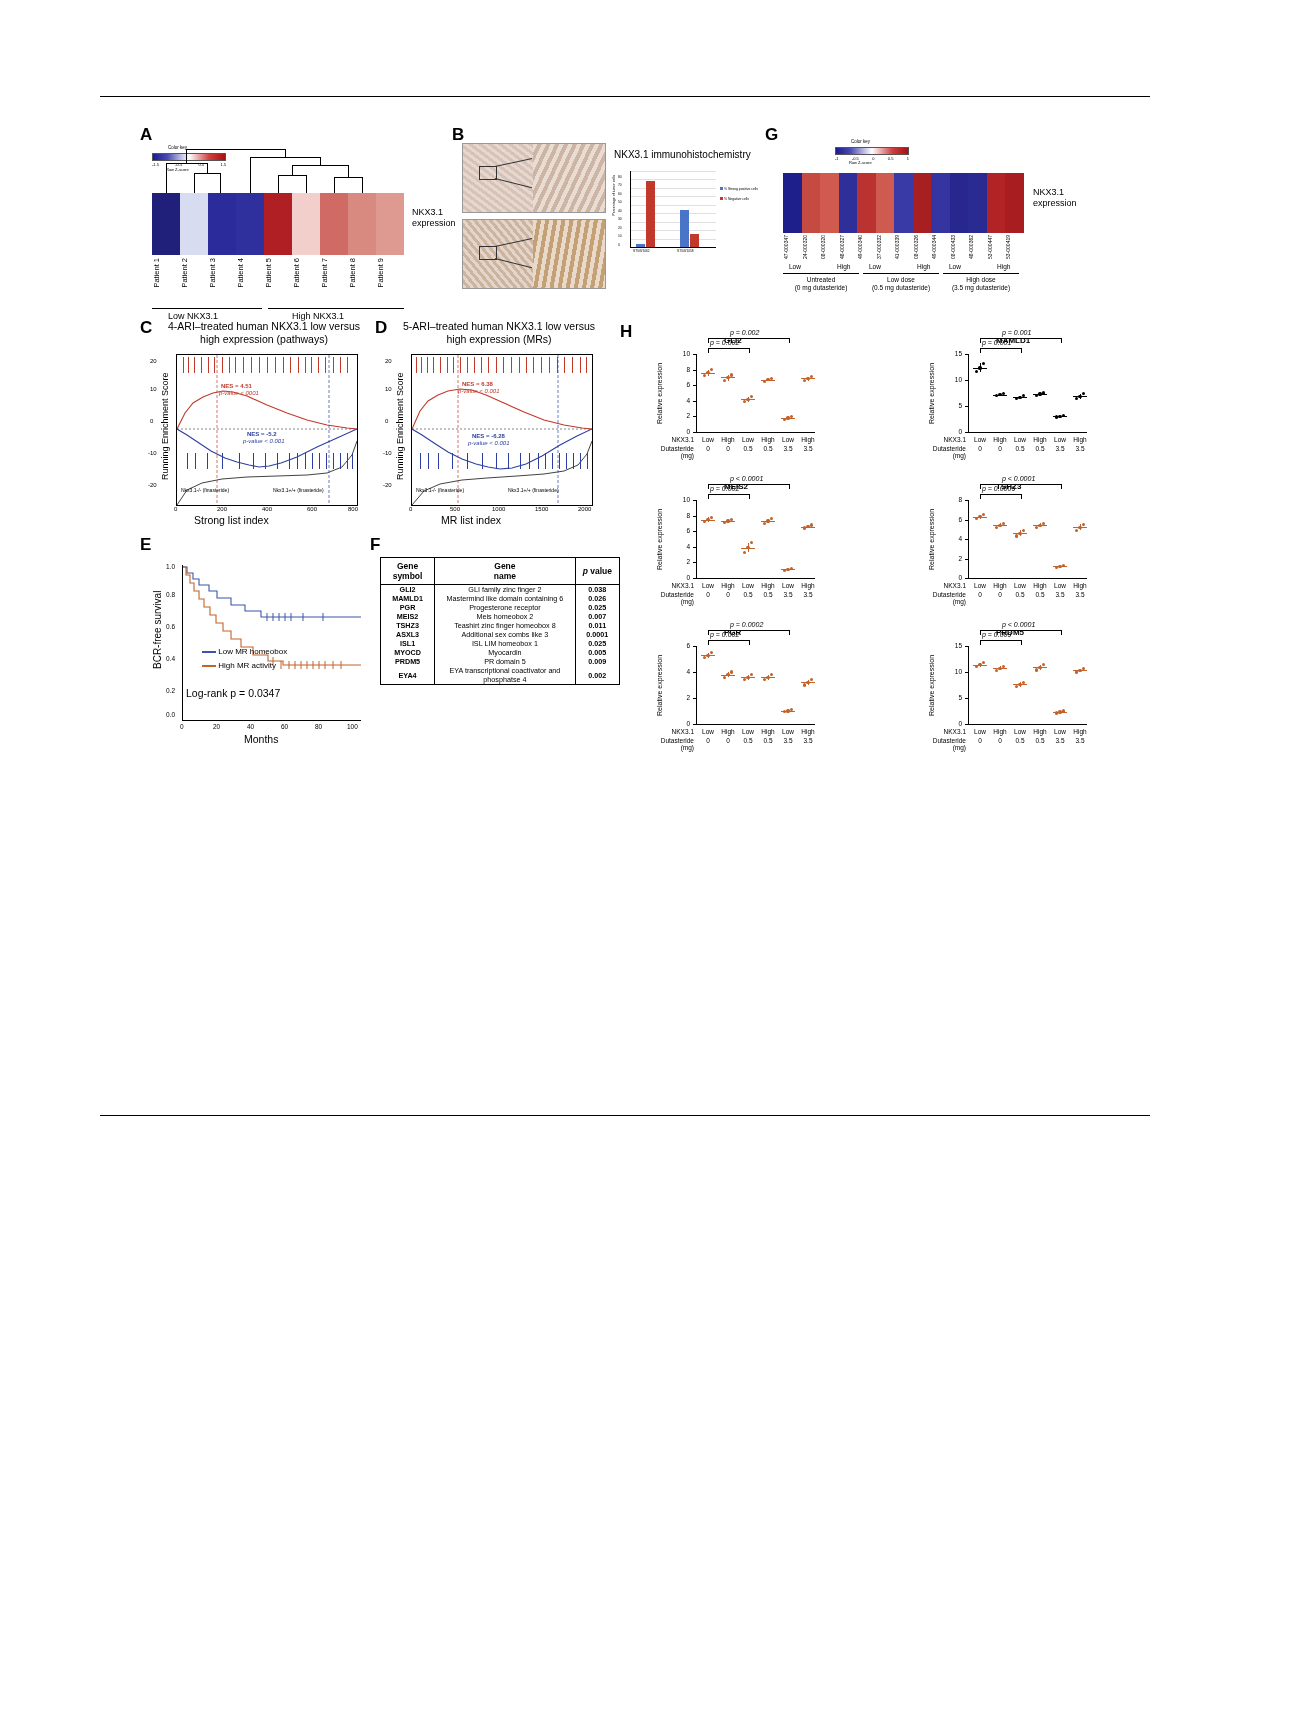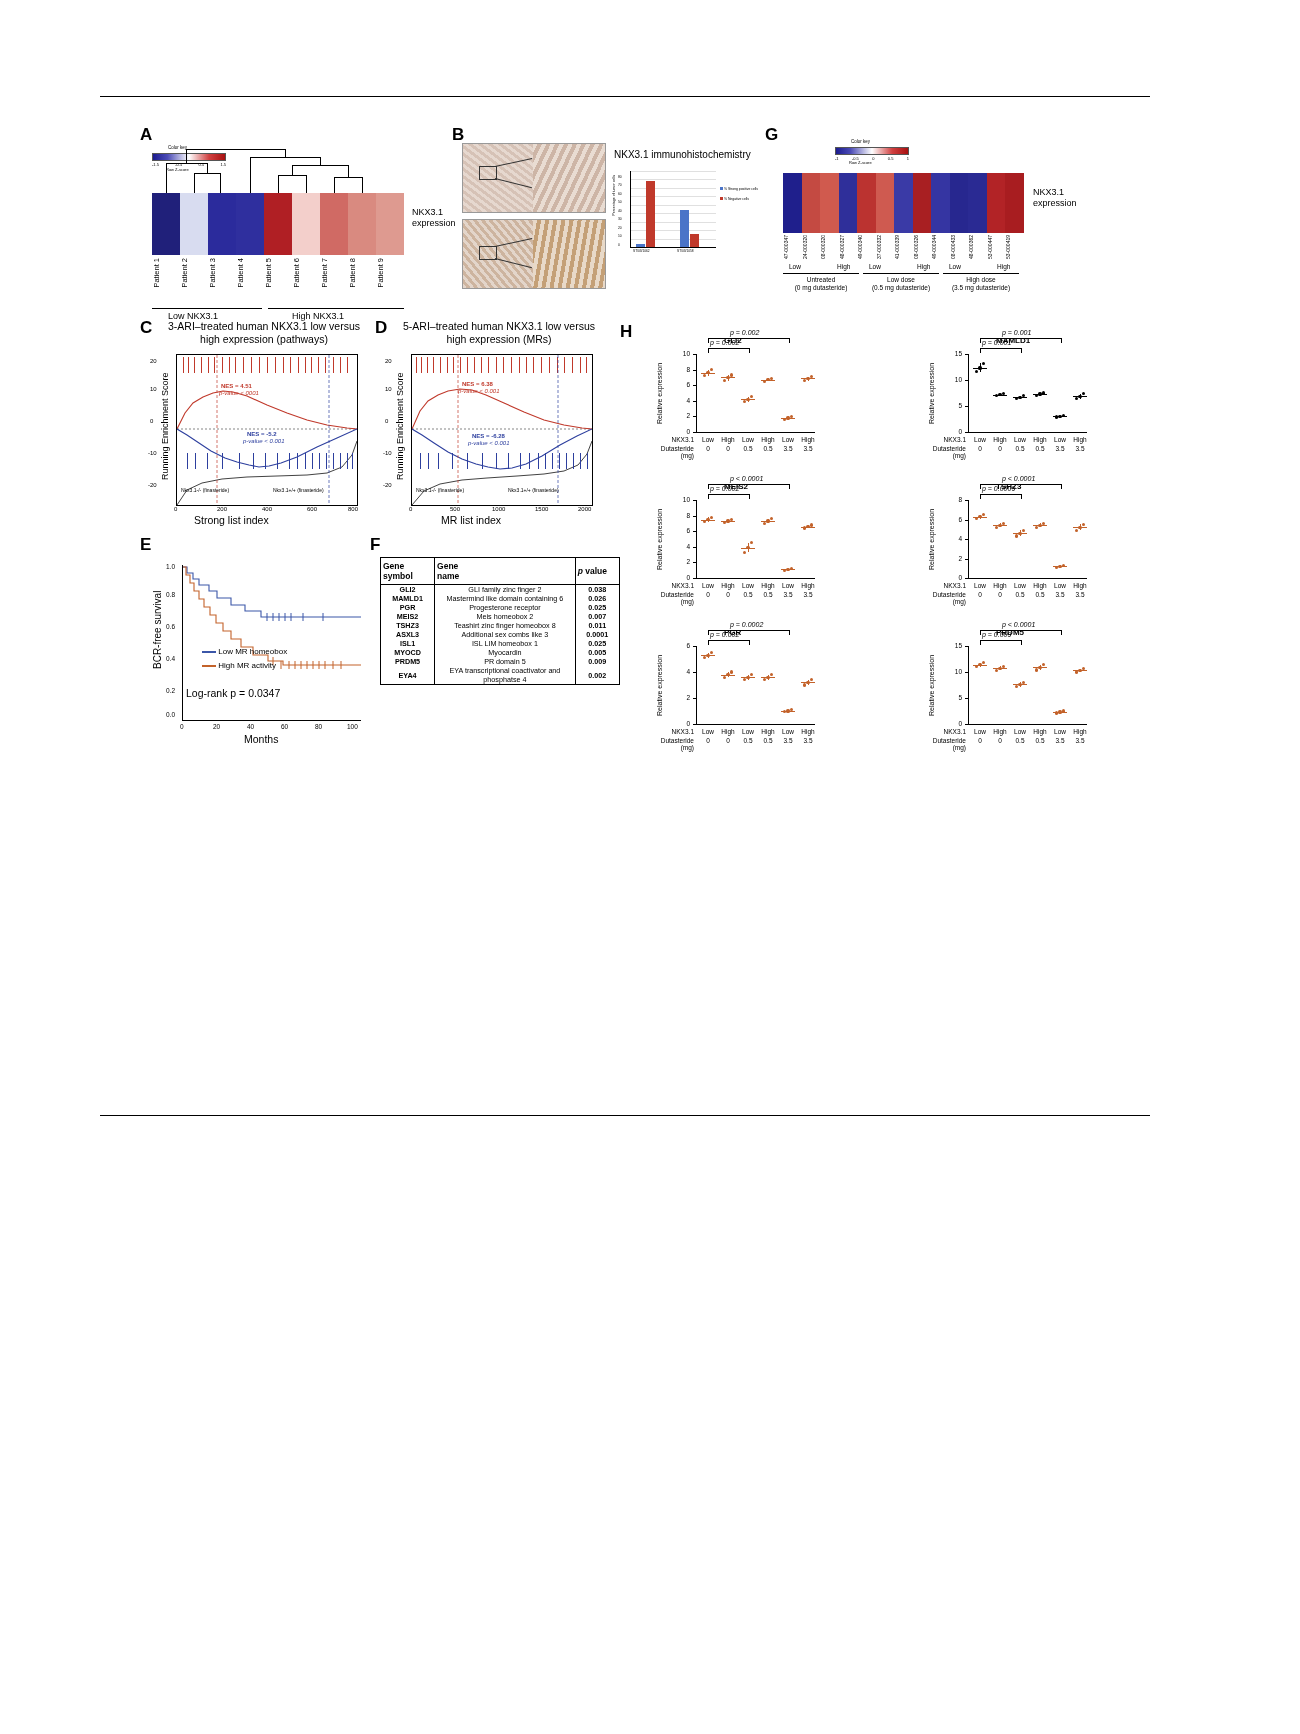--- a/index.html
+++ b/index.html
@@ -55,21 +55,21 @@
   .tickrow i{position:absolute;width:1px;top:0;bottom:0;display:block;}
   .gtitle{position:absolute;font-size:10.5px;text-align:center;line-height:13px;}
 
   
   #panelE{left:140px;top:535px;width:260px;height:220px;}
   .km{position:absolute;border-left:1px solid #000;border-bottom:1px solid #000;}
 
   
   #panelF{left:370px;top:535px;width:250px;height:210px;}
   table.genetbl{border-collapse:collapse;font-size:7.2px;}
-  table.genetbl th,table.genetbl td{border:1px solid #000;padding:0px 2px;text-align:left;}
+  table.genetbl th,table.genetbl td{border:1px solid #000;padding:0px 2px;text-align:center;}
   table.genetbl th{font-weight:bold;font-size:8.5px;padding:3px 2px;}
   table.genetbl td.sym{font-weight:bold;text-align:center;width:52px;}
   table.genetbl td.nm{text-align:center;width:150px;}
   table.genetbl td.pv{text-align:center;width:42px;font-weight:bold;}
   table.genetbl td{border-left:none;border-right:none;border-top:none;border-bottom:none;}
   table.genetbl{border:1px solid #000;}
   table.genetbl th{border:1px solid #000;}
   table.genetbl td.sym{border-right:1px solid #000;}
   table.genetbl td.pv{border-left:1px solid #000;}
 
@@ -233,21 +233,21 @@
     </div>
     <div style="position:absolute;left:106px;top:32px;font-size:3.4px;">
       <span style="display:inline-block;width:3px;height:3px;background:#c0392b;"></span>
       <span>% Negative cells</span>
     </div>
   </div>
 </div>
 
 <div class="panel gsea" id="panelC" style="left:140px;top:318px;width:230px;height:215px;">
   <div class="plabel" style="position:absolute;left:0;top:0;">C</div>
-  <div class="gtitle" style="left:24px;top:2px;width:200px;">3-ARI–treated human NKX3.1
+  <div class="gtitle" style="left:24px;top:2px;width:200px;">4-ARI–treated human NKX3.1
 low versus high expression (pathways)</div>
 
   <div style="position:absolute;left:20px;top:38px;width:14px;height:140px;font-size:9px;writing-mode:vertical-rl;transform:rotate(180deg);text-align:center;">Running Enrichment Score</div>
   <div style="position:absolute;left:10px;top:40px;font-size:6px;">20</div>
   <div style="position:absolute;left:10px;top:68px;font-size:6px;">10</div>
   <div style="position:absolute;left:10px;top:100px;font-size:6px;">0</div>
   <div style="position:absolute;left:8px;top:132px;font-size:6px;">-10</div>
   <div style="position:absolute;left:8px;top:164px;font-size:6px;">-20</div>
 
   <div class="gbox" style="left:36px;top:36px;width:180px;height:150px;">

